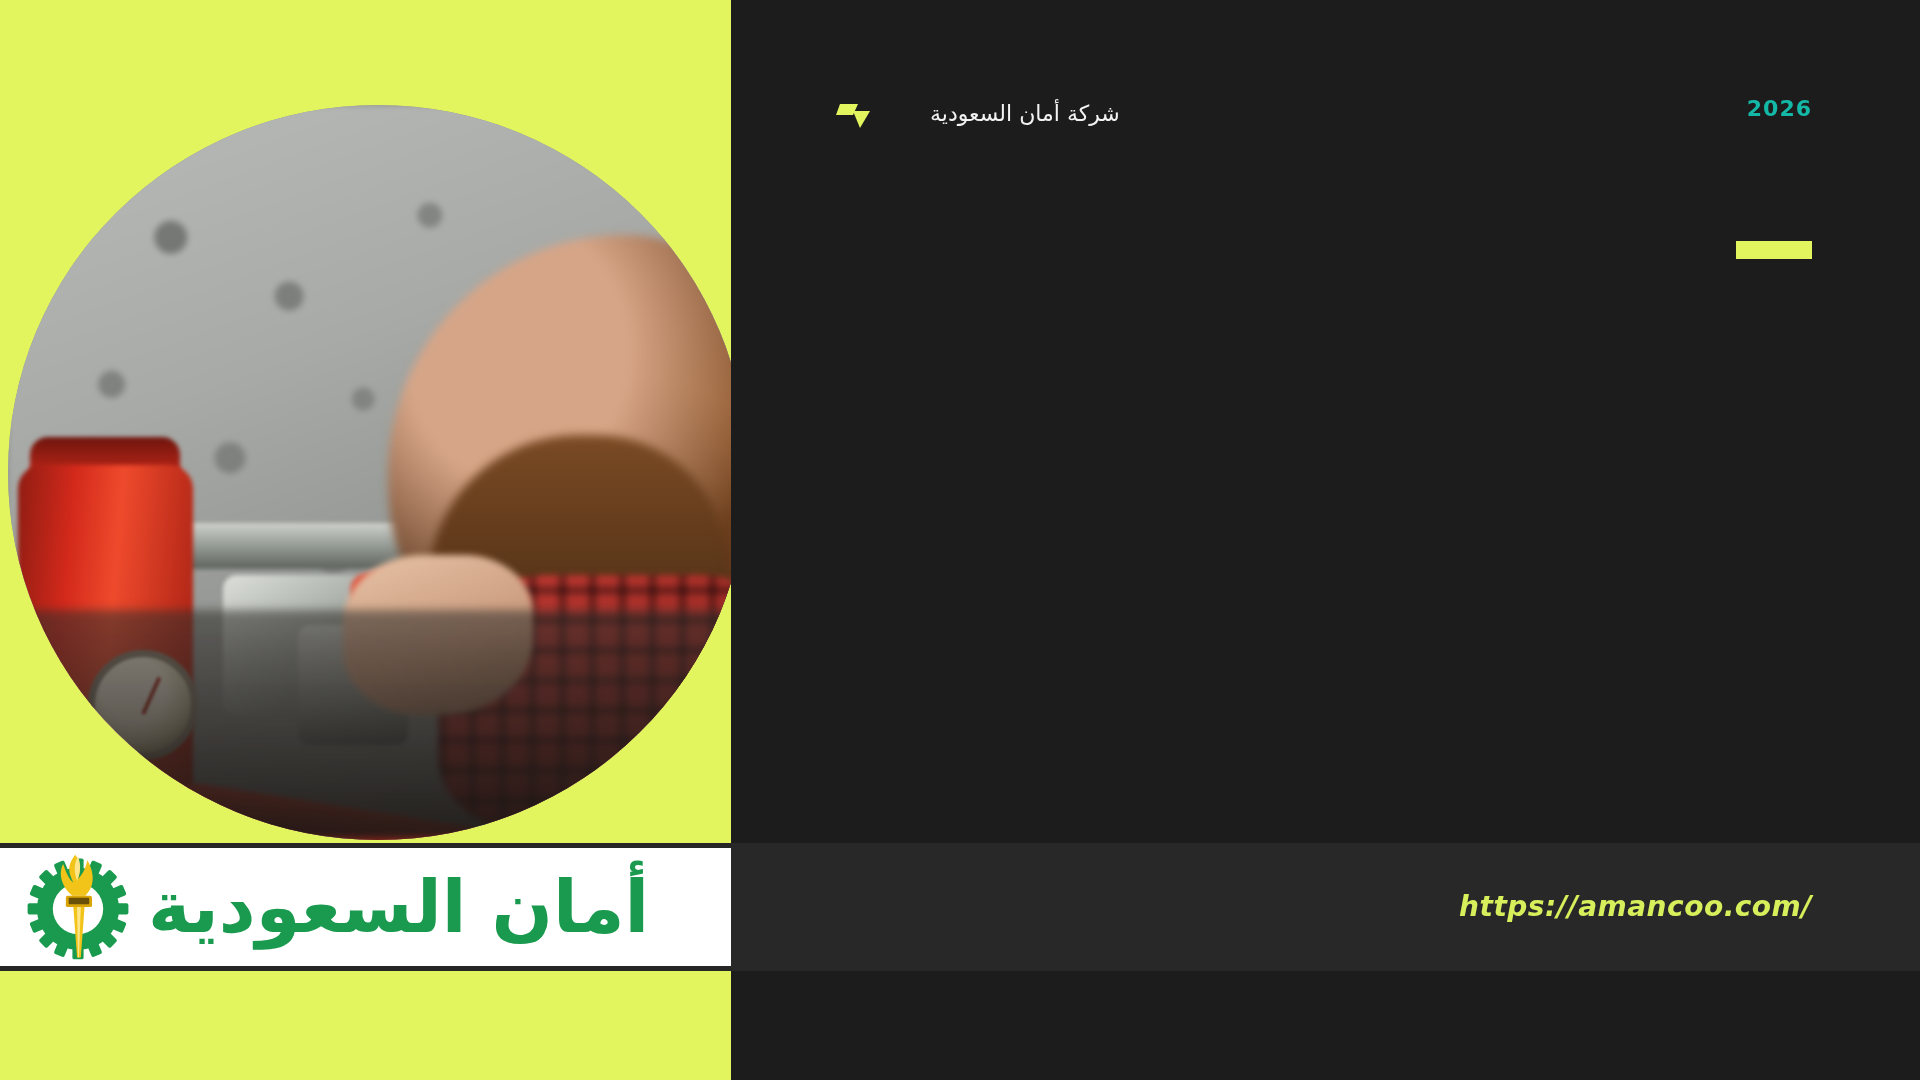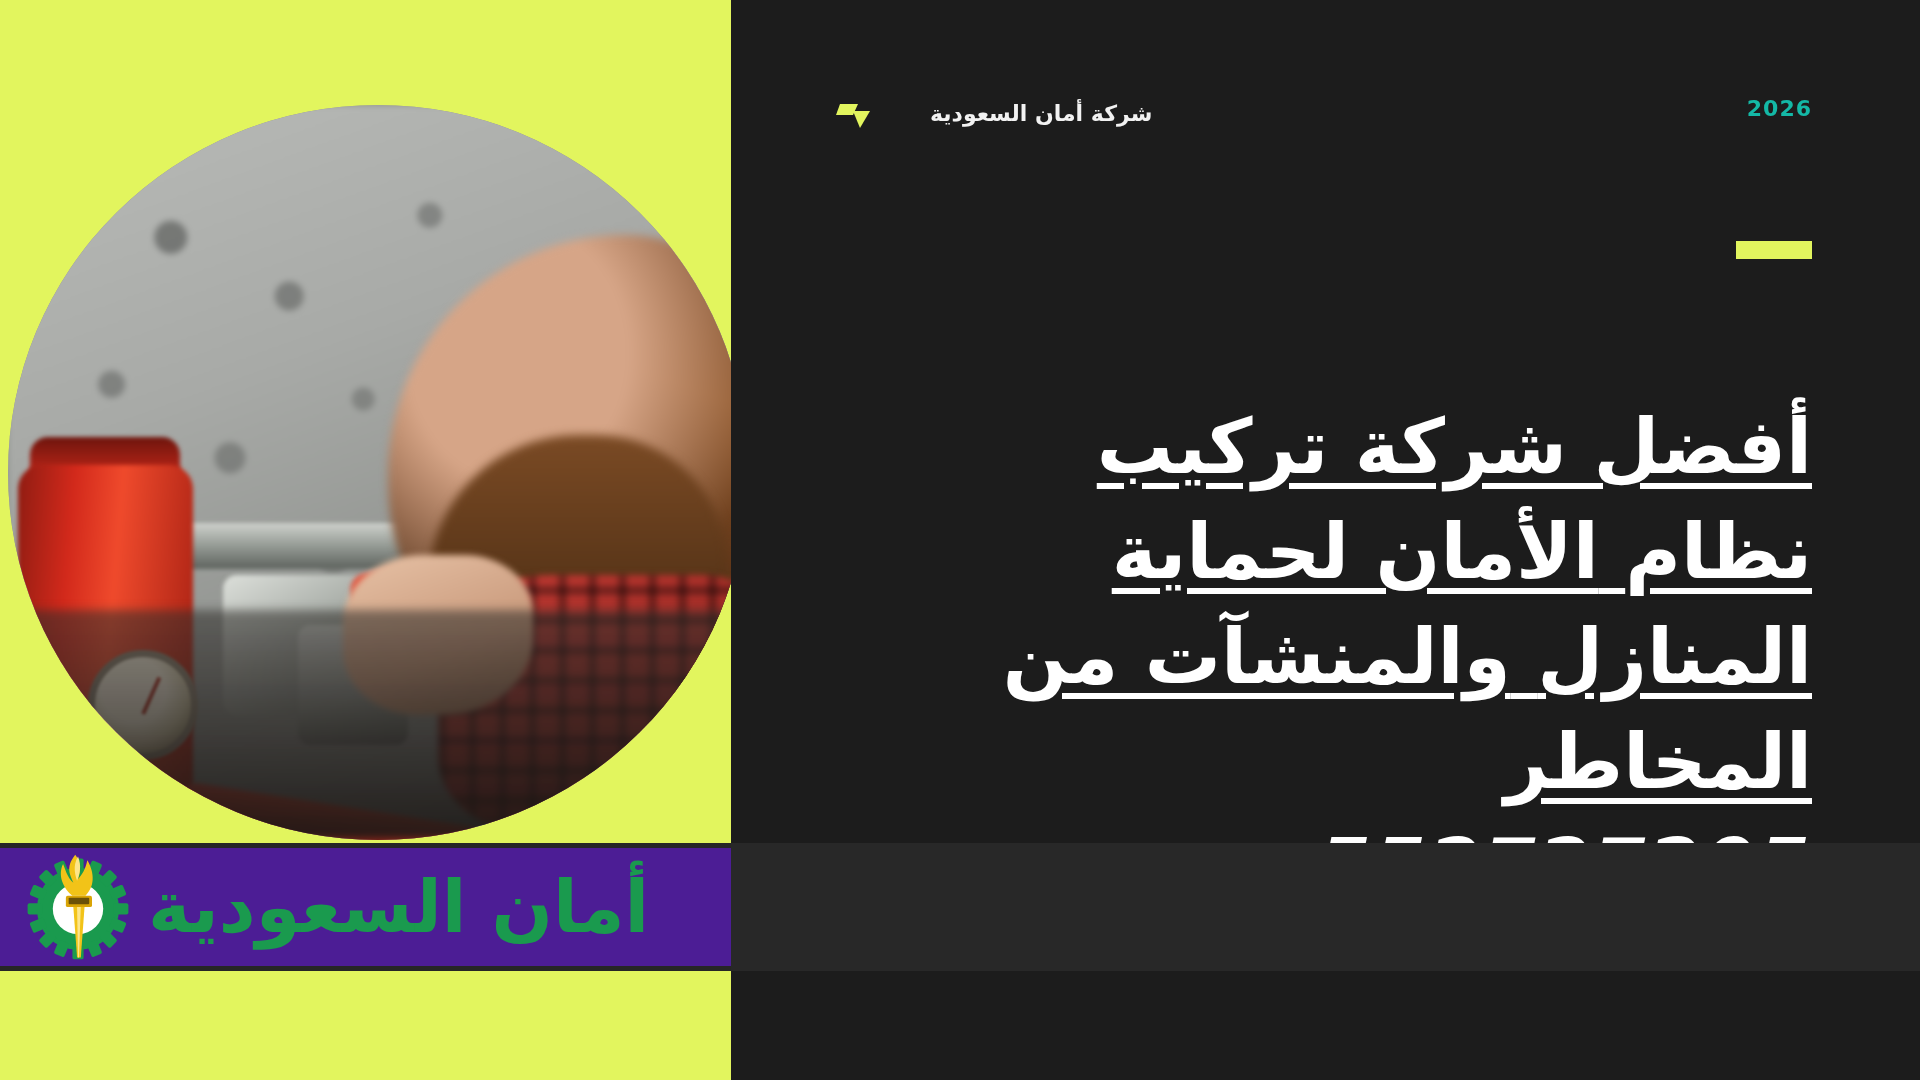--- a/index.html
+++ b/index.html
@@ -212,21 +212,21 @@
     filter: blur(1.5px);
   }
 
   
   .logo-band {
     position: absolute;
     left: 0;
     top: 843px;
     width: 731px;
     height: 128px;
-    background: #4c1d95;
+    background: #ffffff;
     border-top: 5px solid #262626;
     border-bottom: 5px solid #262626;
     display: flex;
     align-items: center;
     padding-left: 22px;
     overflow: hidden;
   }
   .logo-mark {
     position: relative;
     width: 112px;
@@ -268,21 +268,21 @@
     align-items: center;
     gap: 60px;
   }
   .bolt {
     width: 34px;
     height: 34px;
     flex: 0 0 34px;
   }
   .brand-name {
     font-size: 22px;
-    font-weight: 700;
+    font-weight: 400;
     color: #f2f2f2;
     direction: rtl;
     white-space: nowrap;
     text-align: center;
   }
   .year {
     position: absolute;
     right: 108px;
     top: 96px;
     font-size: 22px;
@@ -414,23 +414,18 @@
             <polygon points="17,15 34,15 24,32" fill="#e2f55e"></polygon>
           </svg>
         </span>
         <span class="brand-name">شركة أمان السعودية</span>
       </div>
       <div class="year">2026</div>
     </div>
 
     <div class="accent-bar"></div>
 
-    <div class="headline">
-      <span>أفضل شركة تركيب نظام</span>
-      <span>الأمان لحماية المنازل</span>
-      <span>والمنشآت من المخاطر</span>
-      <span class="phone">552727205</span>
-    </div>
 
     <div class="footer-band"></div>
+    <div class="site-url">https://amancoo.com/</div>
   </div>
 
 </div>
 
 </body></html>

